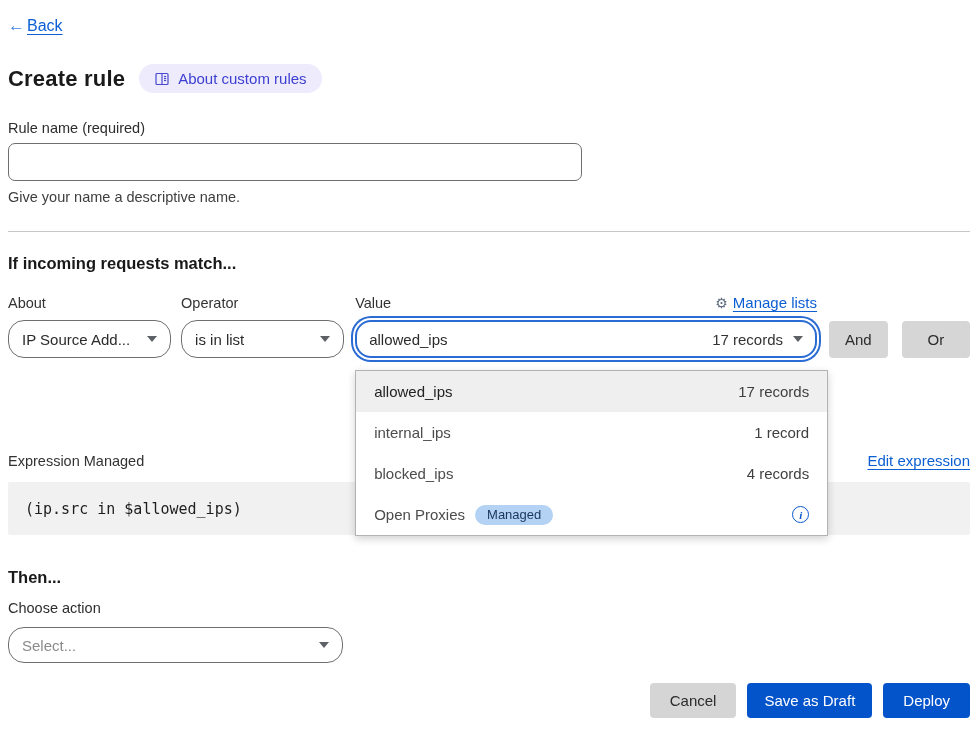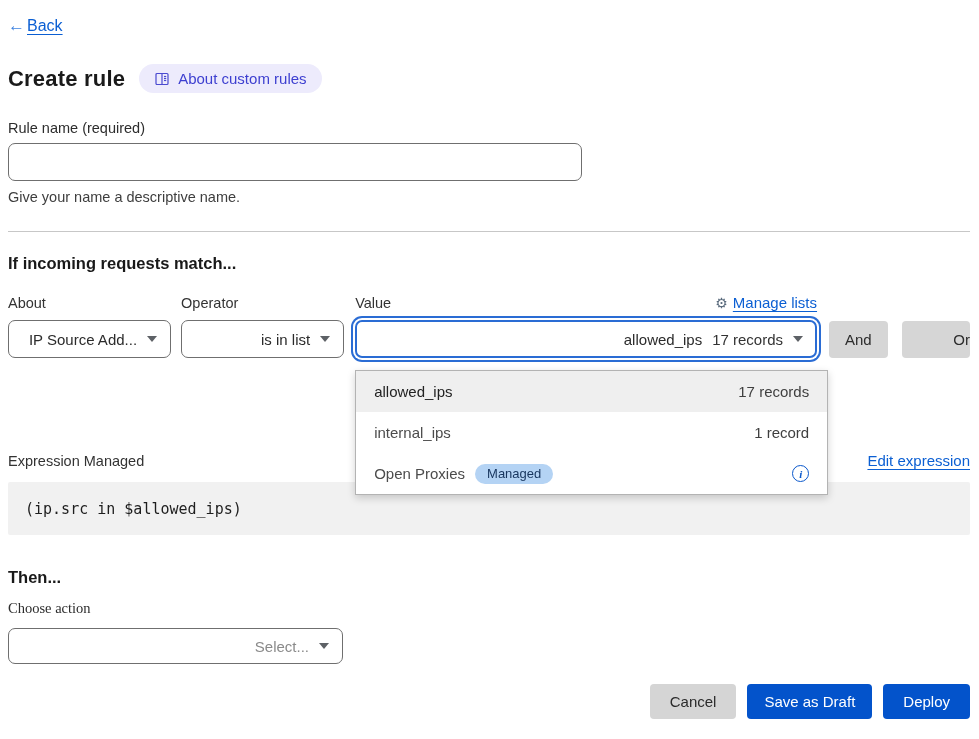--- a/index.html
+++ b/index.html
@@ -48,43 +48,42 @@
   .col-field { width: 167px; margin-right: 10px; }
   .col-operator { width: 167px; margin-right: 11px; }
   .col-value { width: 473px; position: relative; }
   .col-label { font-size: 14.5px; color: #333; margin-bottom: 9px; }
   .value-label-row { display: flex; justify-content: space-between; align-items: center; margin-bottom: 9px; }
   .manage-lists { display: inline-flex; align-items: center; gap: 5px; font-size: 15px; cursor: pointer; }
   .gear-icon { color: #5a6b7d; font-size: 14px; line-height: 1; }
   .manage-lists-text { color: #0b5fd3; text-decoration: underline; text-underline-offset: 3px; }
 
   .select {
-    height: 38px; border: 1px solid #6f6f6f; border-radius: 7px; background: #fff;
+    height: 38px; border: 1px solid #6f6f6f; border-radius: 16px; background: #fff;
     display: flex; align-items: center; padding: 0 13px; font-size: 15px; color: #2b2b2b;
     cursor: pointer;
-    text-align: right;
   }
   .select .grow { flex: 1; }
   .chevron {
     width: 0; height: 0; margin-left: 10px;
     border-left: 5px solid transparent; border-right: 5px solid transparent;
     border-top: 6px solid #5d6166; flex: none;
   }
   .value-select {
     border: 2px solid #2a6cd4; padding: 0 12px;
     box-shadow: 0 0 0 2px #ffffff, 0 0 0 4px #2a6cd4;
   }
   .value-select .records { color: #333; margin-left: 10px; }
 
   .cond-btn {
     height: 37px; border: none; border-radius: 4px; background: #d6d6d6; color: #2c2c2c;
     font-size: 15px; font-family: inherit; cursor: pointer;
   }
   .and-btn { width: 60px; margin-left: 12px; }
-  .or-btn  { width: 70px; margin-left: 14px; text-align: right; }
+  .or-btn  { width: 70px; margin-left: 14px; }
 
   
   .list-dropdown {
     position: absolute; left: 0; width: 473px; top: calc(100% + 12px);
     background: #fff; border: 1px solid #b3b3b3;
     box-shadow: 0 3px 8px rgba(0,0,0,0.18); z-index: 30;
   }
   .list-option {
     height: 41px; display: flex; align-items: center; justify-content: space-between;
     padding: 0 18px; font-size: 15px; color: #4c4c4c; cursor: pointer; background: #fff;
@@ -108,21 +107,21 @@
   .edit-expression { color: #0b5fd3; font-size: 15px; text-decoration: underline; text-underline-offset: 3px; cursor: pointer; }
   .expr-code {
     margin-top: 13px; height: 53px; background: #f1f1f1; border-radius: 2px;
     display: flex; align-items: center; padding-left: 17px;
     font-family: "DejaVu Sans Mono", "Liberation Mono", monospace;
     font-size: 15px; color: #1e1e1e;
   }
 
   
   .then-heading { margin-top: 33px; font-size: 16.5px; font-weight: 700; color: #191919; }
-  .choose-action-label { margin-top: 13px; font-size: 14.5px; color: #2d2d2d; font-family: Liberation Serif, serif; }
+  .choose-action-label { margin-top: 13px; font-size: 14.5px; color: #2d2d2d; }
   .action-select { margin-top: 11px; width: 335px; height: 36px; }
   .action-placeholder { color: #8a8a8a; }
 
   
   .footer-row { display: flex; justify-content: flex-end; gap: 11px; margin-top: 20px; }
   .btn { height: 35px; border: none; border-radius: 4px; font-size: 15px; font-family: inherit; cursor: pointer; }
   .btn-gray { background: #d5d5d5; color: #2b2b2b; padding: 0 20px; }
   .btn-blue { background: #0353cb; color: #ffffff; }
   .save-draft-btn { padding: 0 17px; }
   .deploy-btn { padding: 0 20px; }
@@ -196,20 +195,24 @@
       <div class="list-dropdown">
         <div class="list-option highlighted">
           <span>allowed_ips</span>
           <span class="opt-meta">17 records</span>
         </div>
         <div class="list-option">
           <span>internal_ips</span>
           <span class="opt-meta">1 record</span>
         </div>
         <div class="list-option">
+          <span>blocked_ips</span>
+          <span class="opt-meta">4 records</span>
+        </div>
+        <div class="list-option">
           <span class="opt-left">
             <span>Open Proxies</span>
             <span class="managed-badge">Managed</span>
           </span>
           <span class="info-icon">i</span>
         </div>
       </div>
     </div>
 
     <button class="cond-btn and-btn">And</button>

